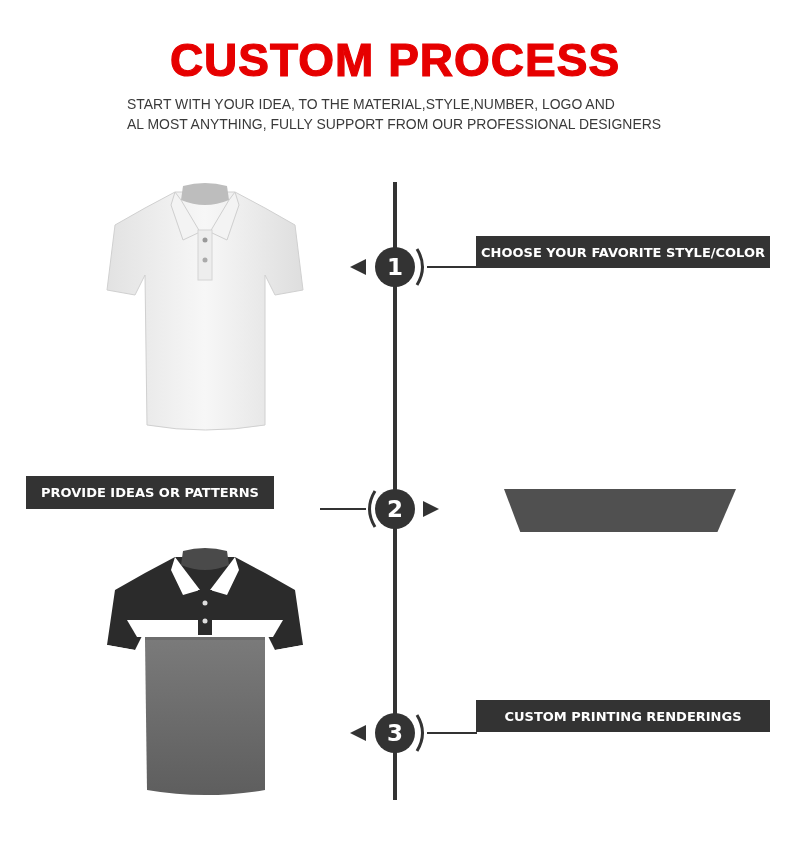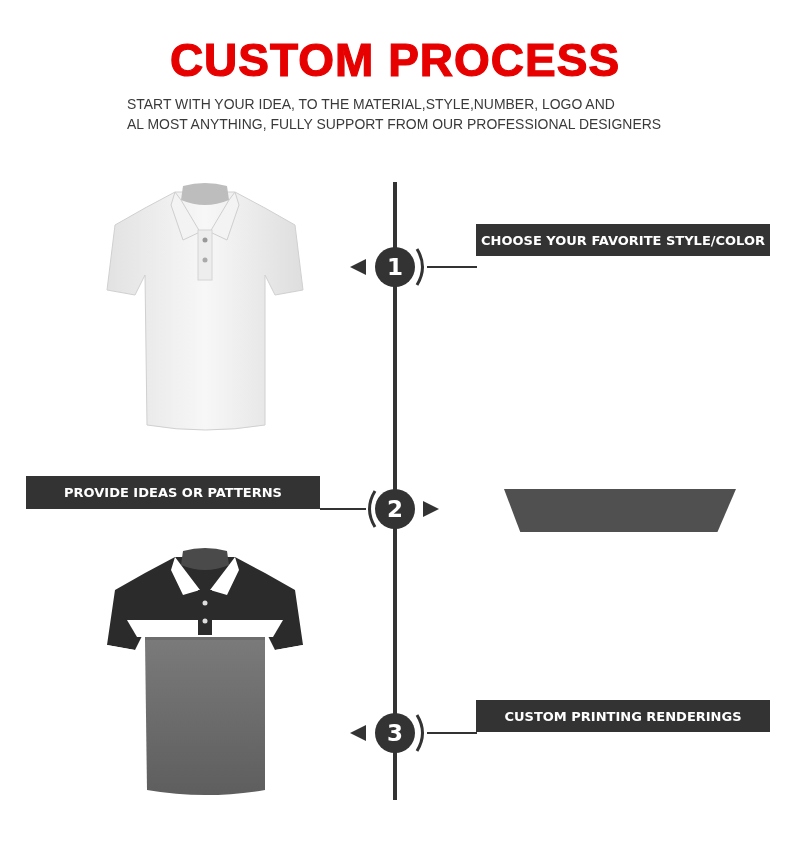--- a/index.html
+++ b/index.html
@@ -27,23 +27,23 @@
 </div>
 
 <div class="abs vline"></div>
 
 <div class="abs tri-left" style="left:350px; top:259px;"></div>
 <div class="abs circle" style="left:375px; top:247px;">1</div>
 <svg class="abs arc" style="left:414px; top:247px;" viewBox="0 0 16 40">
   <path d="M3 2 Q14 20 3 38" stroke="#333333" stroke-width="3" fill="none"></path>
 </svg>
 <div class="abs hline" style="left:427px; top:266px; width:50px;"></div>
-<div class="abs label-box" style="left:476px; top:224px; width:294px;">CHOOSE YOUR FAVORITE STYLE/COLOR</div>
+<div class="abs label-box" style="left:476px; top:236px; width:294px;">CHOOSE YOUR FAVORITE STYLE/COLOR</div>
 
-<div class="abs label-box" style="left:26px; top:476px; width:294px; height:33px;">PROVIDE IDEAS OR PATTERNS</div>
+<div class="abs label-box" style="left:26px; top:476px; width:248px; height:33px;">PROVIDE IDEAS OR PATTERNS</div>
 <div class="abs hline" style="left:320px; top:508px; width:46px;"></div>
 <svg class="abs arc" style="left:362px; top:489px;" viewBox="0 0 16 40">
   <path d="M13 2 Q2 20 13 38" stroke="#333333" stroke-width="3" fill="none"></path>
 </svg>
 <div class="abs circle" style="left:375px; top:489px;">2</div>
 <div class="abs tri-right" style="left:423px; top:501px;"></div>
 <div class="abs trapezoid"></div>
 
 <div class="abs tri-left" style="left:350px; top:725px;"></div>
 <div class="abs circle" style="left:375px; top:713px;">3</div>

